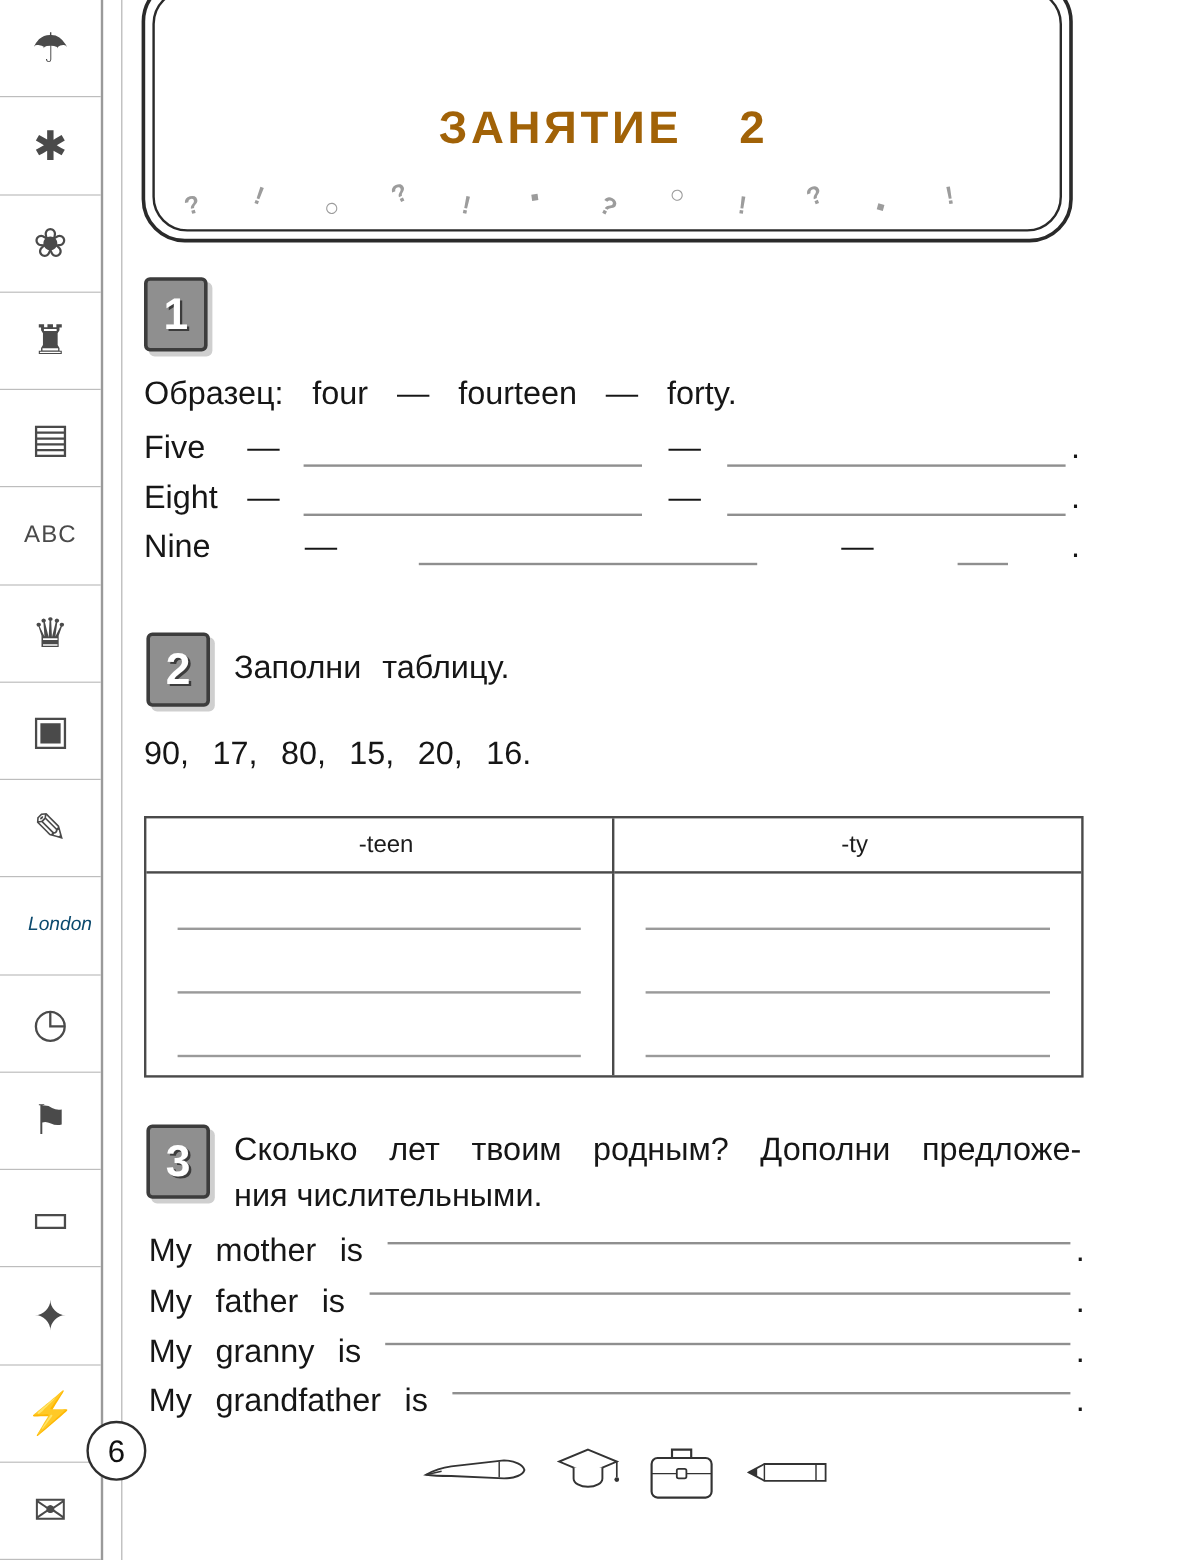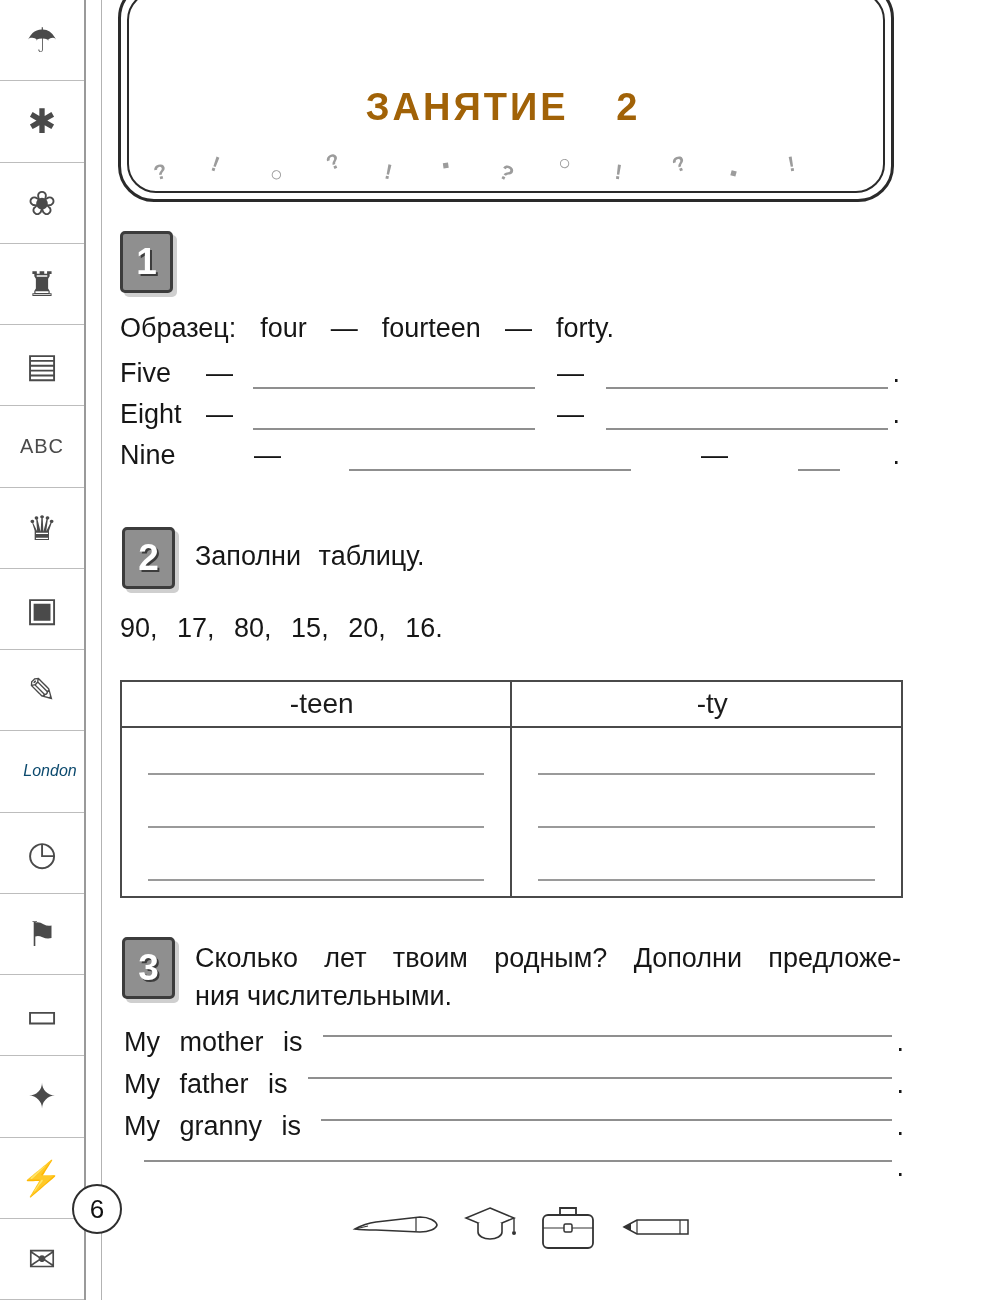--- a/index.html
+++ b/index.html
@@ -73,21 +73,21 @@
 
   
   .numlist { position:absolute; left:120px; top:613px; word-spacing:12px; }
   .etable {
     position:absolute; left:120px; top:680px; width:779px; height:214px;
     border:2.5px solid #4a4a4a;
     display:grid; grid-template-columns:1fr 1fr; grid-template-rows:46px 1fr;
   }
   .th {
     display:flex; align-items:center; justify-content:center;
-    border-bottom:2.5px solid #4a4a4a; font-size:28px;padding-left:12px;
+    border-bottom:2.5px solid #4a4a4a; font-size:20px;padding-left:12px;
   }
   .col-divider { border-right:2.5px solid #4a4a4a; }
   .td { position:relative; }
   .wline { position:absolute; left:26px; right:26px; height:0; border-bottom:2px solid #9a9a9a; }
   .wline.l1 { top:45px; } .wline.l2 { top:98px; } .wline.l3 { top:151px; }
 
   
   .sentence {
     position:absolute; left:124px; width:780px;
     display:flex; align-items:flex-start; word-spacing:12px;
@@ -222,20 +222,21 @@
     <span class="stext">My father is</span>
     <div class="blank"></div>
     <span class="period">.</span>
   </div>
   <div class="txt sentence" style="top:1112px;">
     <span class="stext">My granny is</span>
     <div class="blank"></div>
     <span class="period">.</span>
   </div>
   <div class="txt sentence" style="top:1153px;">
+    <span class="stext">My grandfather is</span>
     <div class="blank"></div>
     <span class="period">.</span>
   </div>
 
   <div class="page-num">6</div>
 
   <div class="footer-doodles">
     <span>
       <svg width="88" height="26" viewBox="0 0 88 26">
         <path d="M3 15 C10 11 16 9 24 8 L68 3 C77 3 84 7 85 11 C84 15 77 18 68 18 L24 16 C16 16 10 16 3 15 Z" fill="#fff" stroke="#333" stroke-width="1.6"></path>

